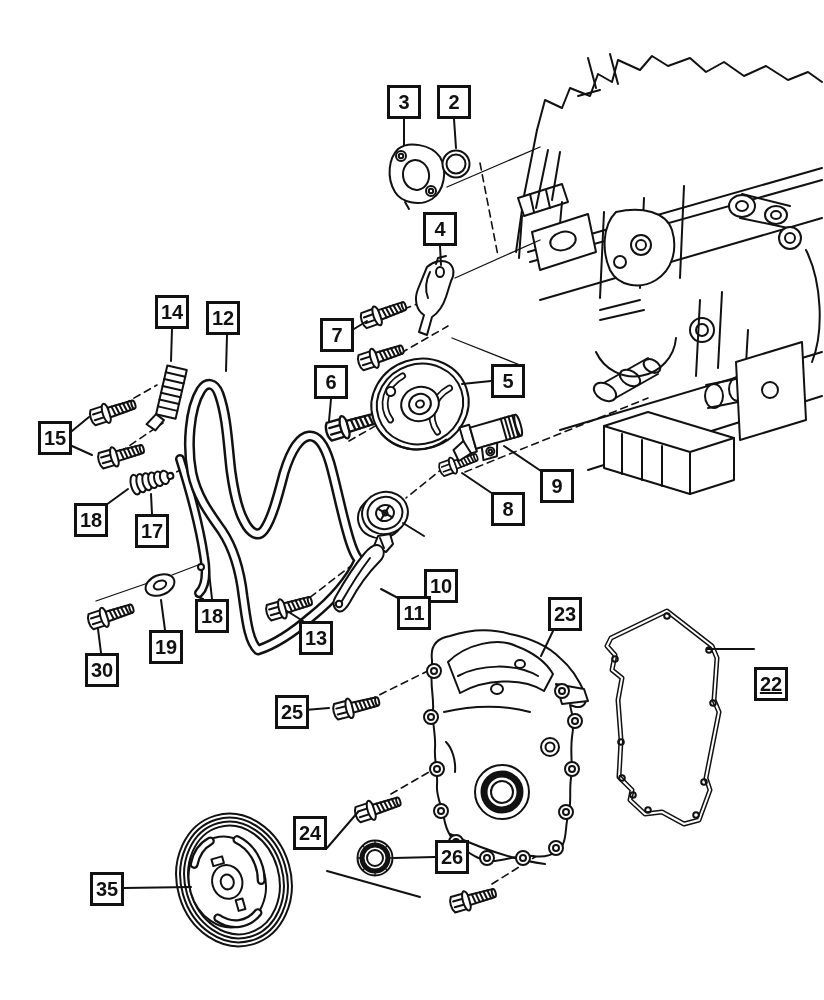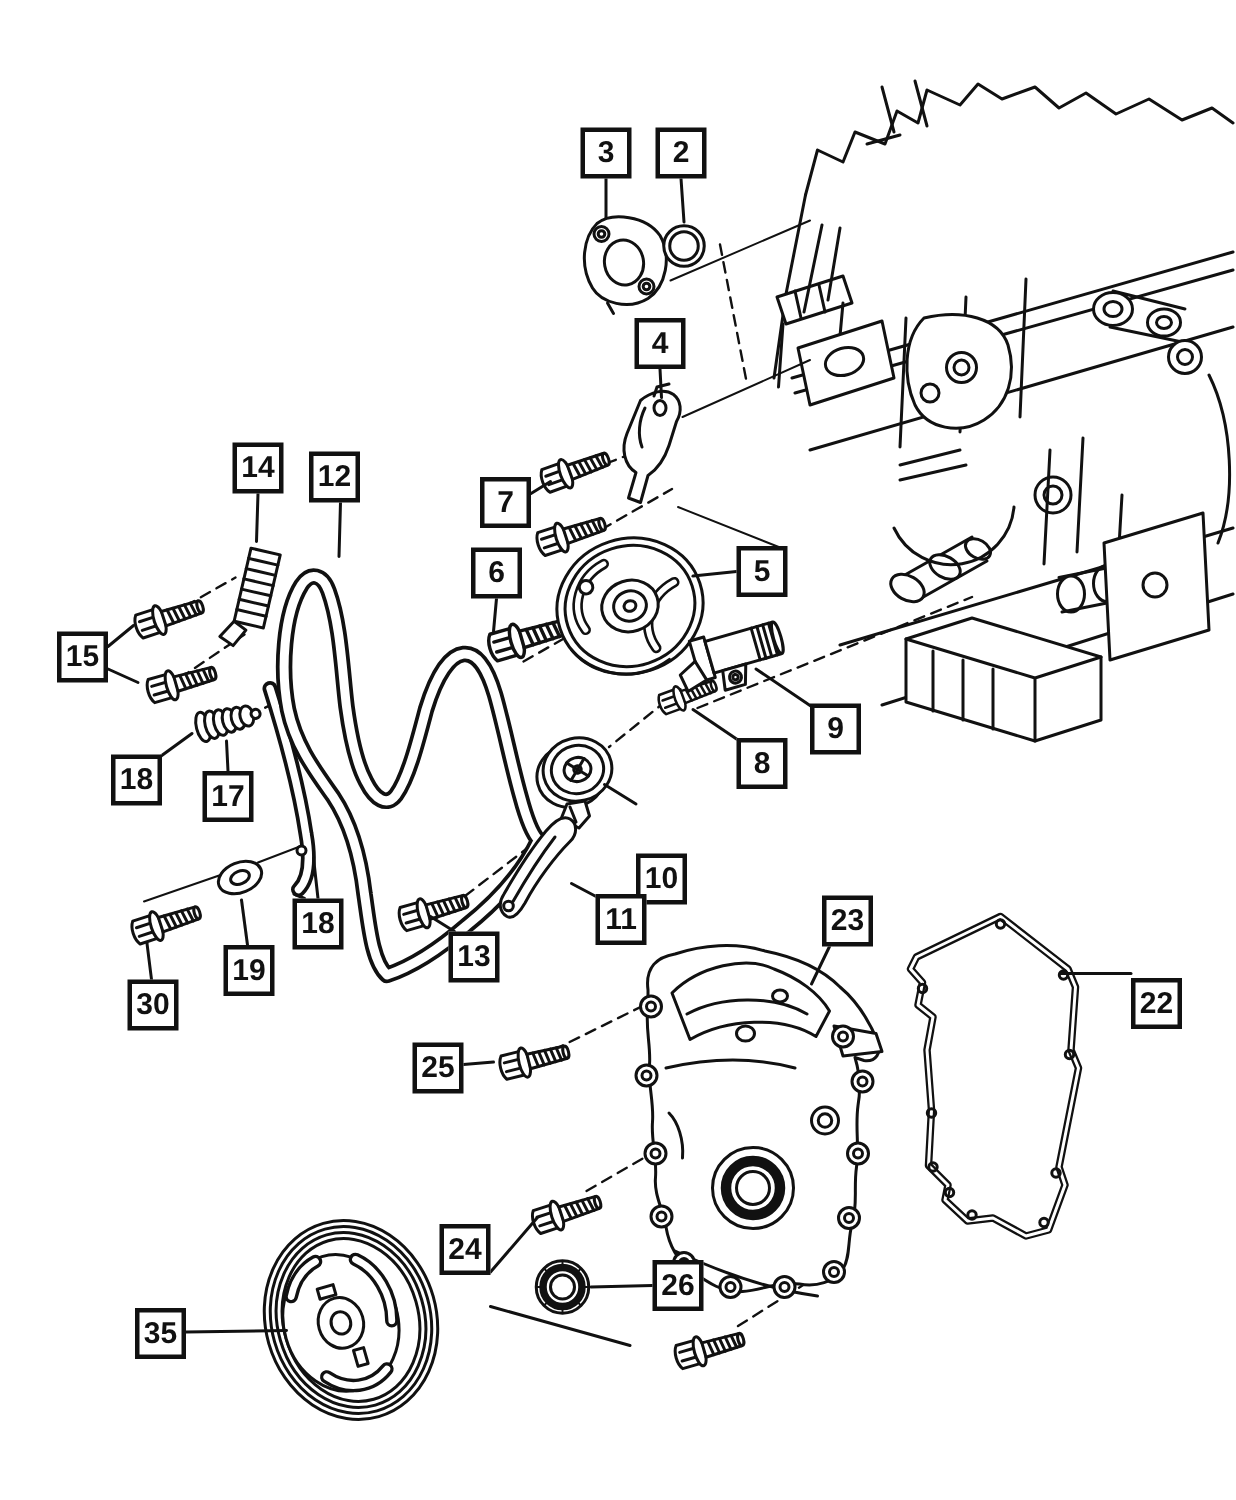--- a/index.html
+++ b/index.html
@@ -340,18 +340,18 @@
     <div class="co" style="left: 223px; top: 318px;">12</div>
     <div class="co" style="left: 316px; top: 638px;">13</div>
     <div class="co" style="left: 172px; top: 312px;">14</div>
     <div class="co" style="left: 55px; top: 438px;">15</div>
     <div class="co" style="left: 91px; top: 520px;">18</div>
     <div class="co" style="left: 152px; top: 531px;">17</div>
     <div class="co" style="left: 212px; top: 616px;">18</div>
     <div class="co" style="left: 166px; top: 647px;">19</div>
     <div class="co" style="left: 102px; top: 670px;">30</div>
     <div class="co" style="left: 107px; top: 889px;">35</div>
-    <div class="co" style="left: 771px; top: 669px;">22</div>
+    <div class="co" style="left: 771px; top: 684px; text-decoration: underline;">22</div>
     <div class="co" style="left: 565px; top: 614px;">23</div>
     <div class="co" style="left: 310px; top: 833px;">24</div>
     <div class="co" style="left: 292px; top: 712px;">25</div>
     <div class="co" style="left: 452px; top: 857px;">26</div>
   </div>
 
 </body></html>

